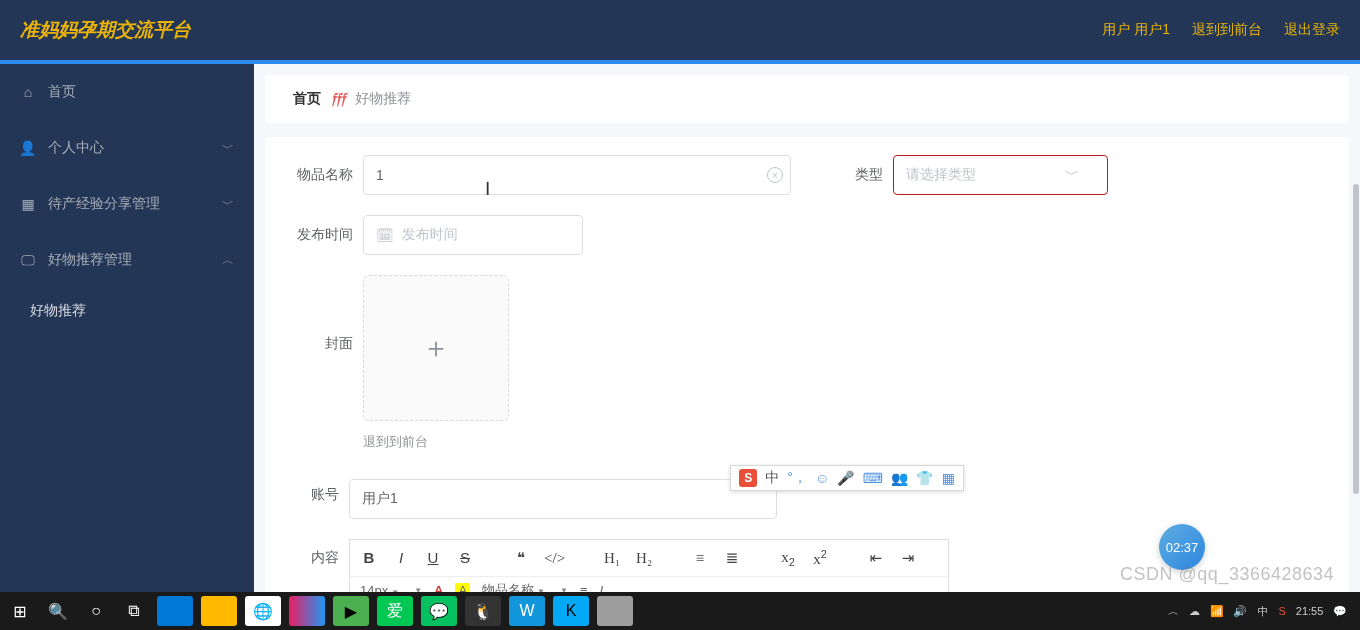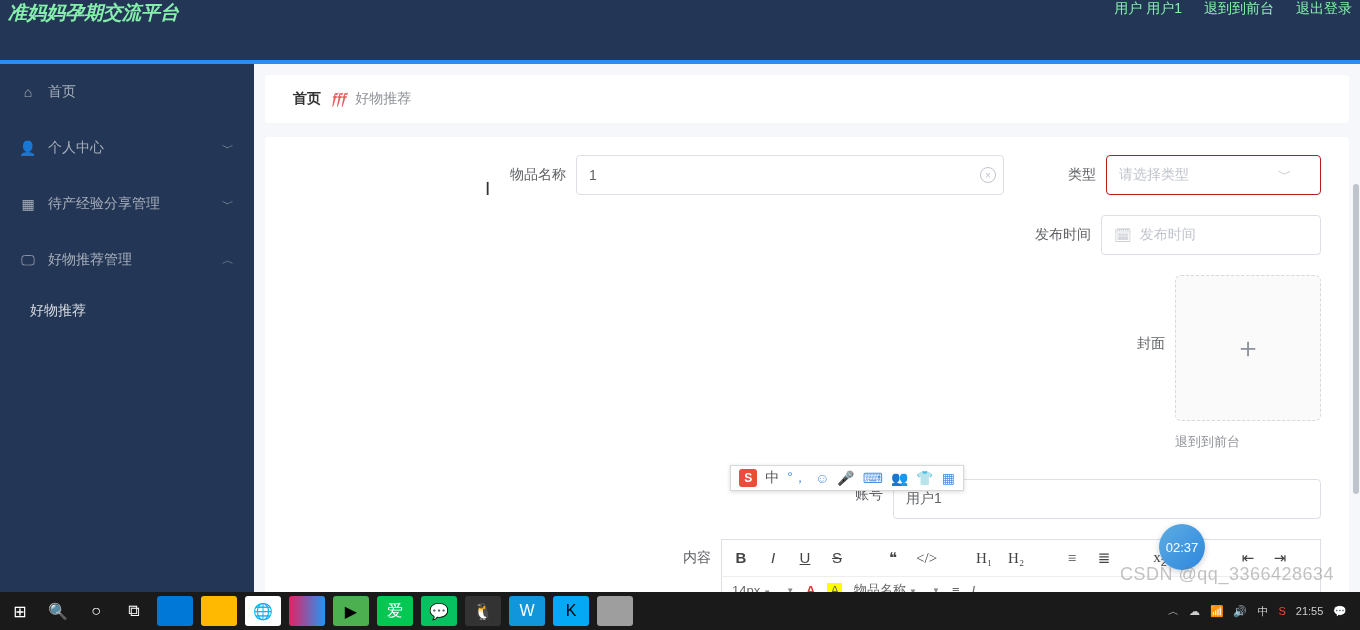--- a/index.html
+++ b/index.html
@@ -1,18 +1,18 @@
 <!DOCTYPE html>
 <html><head>
 <meta charset="utf-8">
 <style>
 * { margin: 0; padding: 0; box-sizing: border-box; font-family: "Microsoft YaHei", Arial, sans-serif; }
 body { width: 1360px; height: 630px; overflow: hidden; background: #f5f7fa; position: relative; }
 
-.topbar { height: 60px; background: #233656; color: #86efac; display: flex; align-items: flex-start; padding: 0 8px; }
+.topbar { height: 60px; background: #233656; color: #eab308; display: flex; align-items: center; padding: 0 20px; }
 .topbar .brand { font-size: 19px; font-weight: bold; font-style: italic; }
 .topbar .spacer { flex: 1; }
 .topbar .nav-item { margin-left: 22px; font-size: 14px; cursor: pointer; }
 
 .blue-line { height: 4px; background: #2d8cf0; }
 
 .main { display: flex; height: 566px; }
 
 .sidebar { width: 254px; background: #233656; color: #a6adb8; font-size: 14px; }
 .side-item { display: flex; align-items: center; height: 56px; padding: 0 20px; cursor: pointer; justify-content: space-between; }
@@ -23,21 +23,21 @@
 
 .content { flex: 1; display: flex; flex-direction: column; position: relative; }
 
 .crumb-bar { margin: 11px 11px 0 11px; background: #fff; border-radius: 4px; height: 48px; display: flex; align-items: center; padding: 0 28px; font-size: 14px; gap: 10px; }
 .crumb-bar .c1 { font-weight: bold; color: #333; }
 .crumb-bar .cicon { color: #e65e5e; font-weight: bold; font-size: 16px; font-style: italic; }
 .crumb-bar .c2 { color: #909399; }
 
 .form-card { margin: 14px 11px 0 11px; background: #fff; border-radius: 4px; padding: 18px 28px; height: 470px; overflow-y: auto; position: relative; }
 
-.form-row { display: flex; align-items: flex-start; margin-bottom: 20px; gap: 56px; justify-content: flex-end; }
+.form-row { display: flex; align-items: flex-start; margin-bottom: 20px; gap: 56px; }
 .field { display: flex; align-items: center; }
 .flabel { width: 60px; min-width: 60px; font-size: 14px; color: #606266; text-align: right; margin-right: 10px; }
 
 .input { height: 40px; border: 1px solid #dcdfe6; border-radius: 4px; padding: 0 30px 0 12px; font-size: 14px; color: #606266; outline: none; position: relative; }
 .input-wrap { position: relative; display: inline-block; }
 .input-wrap .clear-ico { position: absolute; right: 8px; top: 50%; transform: translateY(-50%); width: 16px; height: 16px; border: 1px solid #c0c4cc; border-radius: 50%; display: flex; align-items: center; justify-content: center; font-size: 10px; color: #c0c4cc; cursor: pointer; }
 .select { height: 40px; width: 215px; border: 1px solid #b91c1c; border-radius: 4px; padding: 0 28px 0 12px; font-size: 14px; color: #c0c4cc; display: flex; align-items: center; justify-content: space-between; cursor: pointer; }
 .date-input { height: 40px; width: 220px; border: 1px solid #dcdfe6; border-radius: 4px; padding: 0 12px; font-size: 14px; color: #c0c4cc; display: flex; align-items: center; gap: 8px; }
 
 .upload-box { width: 146px; height: 146px; border: 1px dashed #d9d9d9; border-radius: 6px; display: flex; align-items: center; justify-content: center; cursor: pointer; background: #fafafa; }

